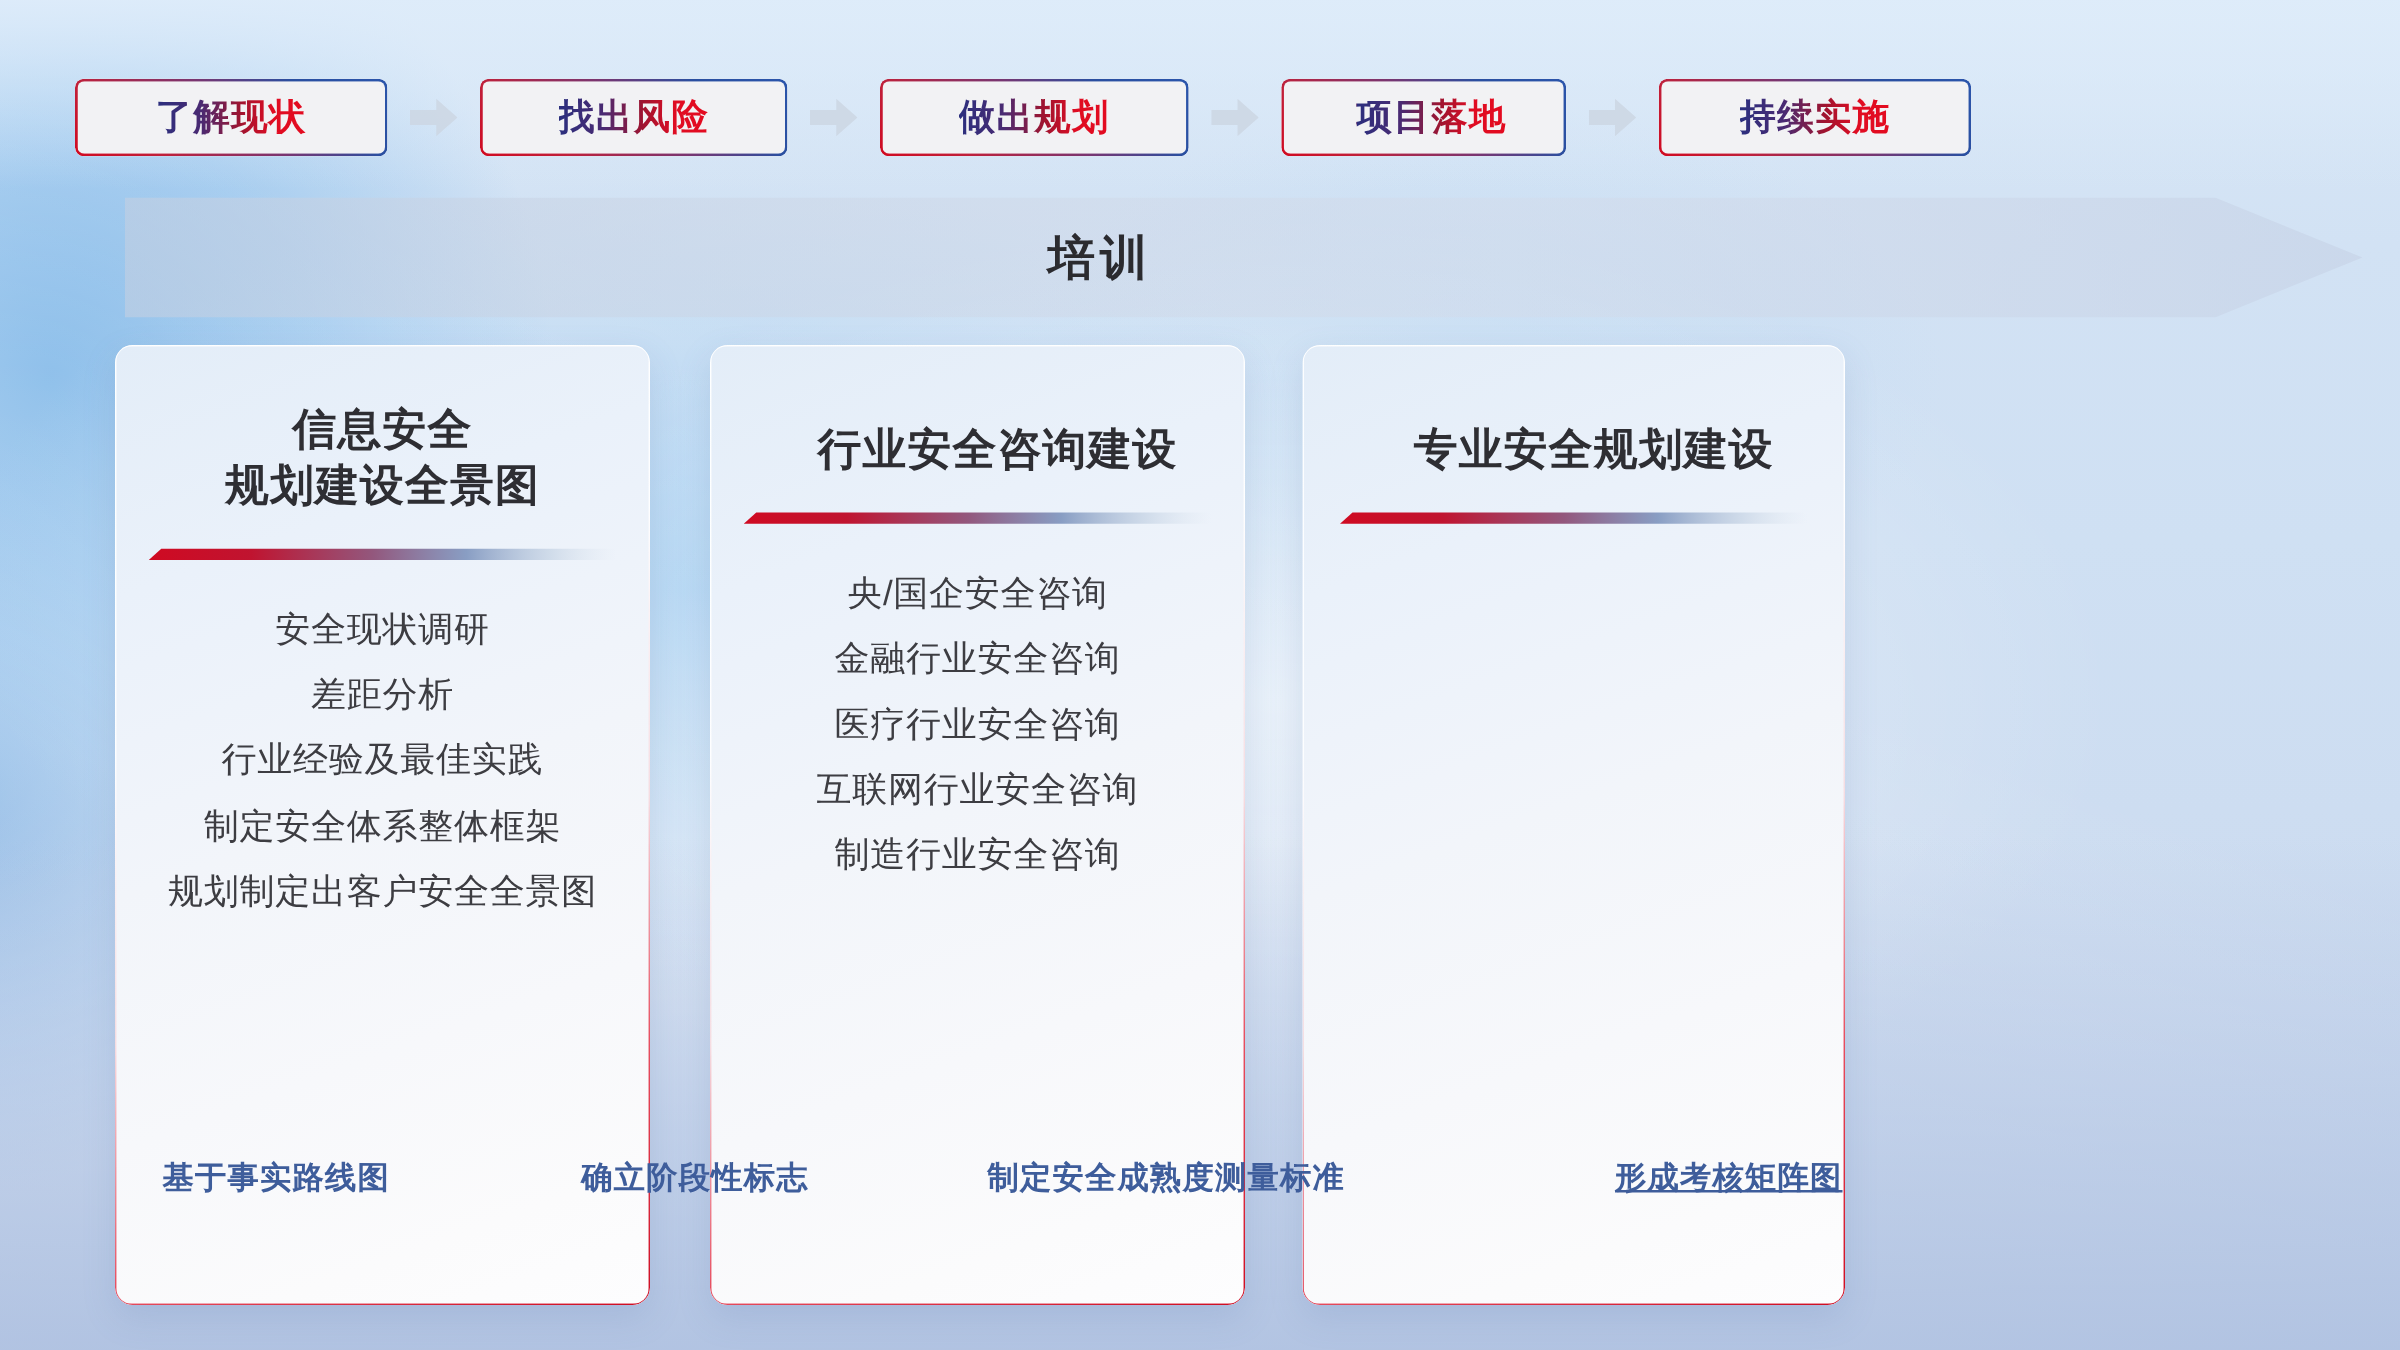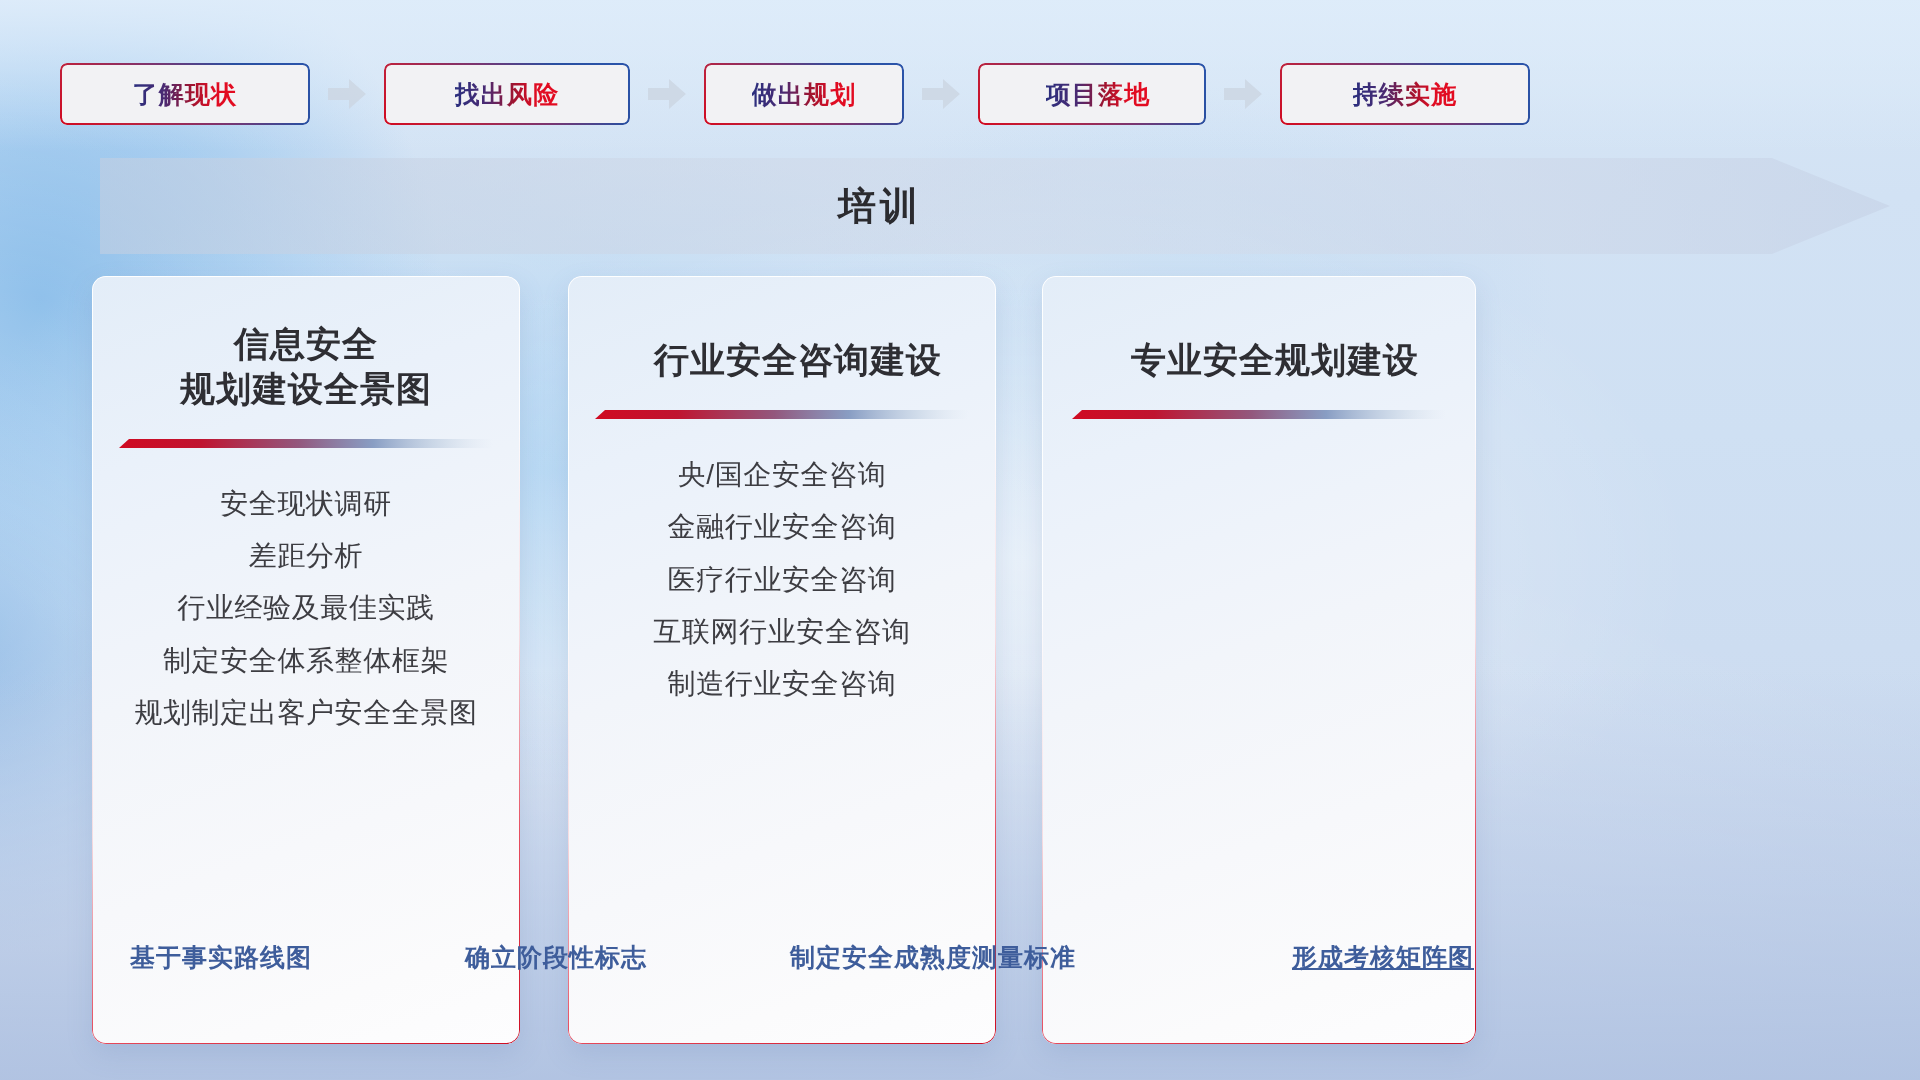--- a/index.html
+++ b/index.html
@@ -57,28 +57,28 @@
   }
   .step-box::before{
     content:"";position:absolute;inset:0;border-radius:7px;padding:1.6px;
     background:linear-gradient(40deg,#d10a21 0%,#c0203a 22%,#7a3570 52%,#2a4fa0 76%,#2b55ab 100%);
     -webkit-mask:linear-gradient(#000 0 0) content-box,linear-gradient(#000 0 0);
     -webkit-mask-composite:xor;mask-composite:exclude;
     pointer-events:none;
   }
   .step-label{
     position:relative;z-index:1;
-    font-size:25px;font-weight:700;letter-spacing:1.2px;
+    font-size:29px;font-weight:700;letter-spacing:1.2px;
     background:linear-gradient(90deg,#2b2f7e 0%,#4a2a72 30%,#9e1430 56%,#e00c22 78%,#e30b20 100%);
     -webkit-background-clip:text;background-clip:text;color:transparent;
     white-space:nowrap;
   }
   .step-w1{width:250px;}
   .step-w2{width:246px;text-align:right;}
-  .step-w3{width:200px;}
+  .step-w3{width:247px;}
   .step-w4{width:228px;padding-left:12px;}
   .step-w5{width:250px;}
 
   .step-arrow{
     flex:0 0 auto;width:38px;height:30px;margin:0 18px;position:relative;
     opacity:.85;
   }
   .step-arrow svg{display:block;width:38px;height:30px;}
 
   
@@ -136,21 +136,21 @@
   .card-list-item{
     font-size:28px;color:#3d3d42;letter-spacing:.6px;line-height:1.55;
     white-space:nowrap;
   }
 
   
   .footer-labels{
     position:absolute;left:0;top:925px;width:1920px;height:40px;
   }
   .footer-label{
-    position:absolute;top:16px;
+    position:absolute;top:0;
     font-size:25px;font-weight:700;color:#3e5d9b;letter-spacing:1px;
     white-space:nowrap;
   }
   .fl-0{left:130px;}
   .fl-1{left:465px;}
   .fl-2{left:790px;}
   .fl-3{left:1292px;text-decoration:underline;}
 </style>
 </head>
 <body>

